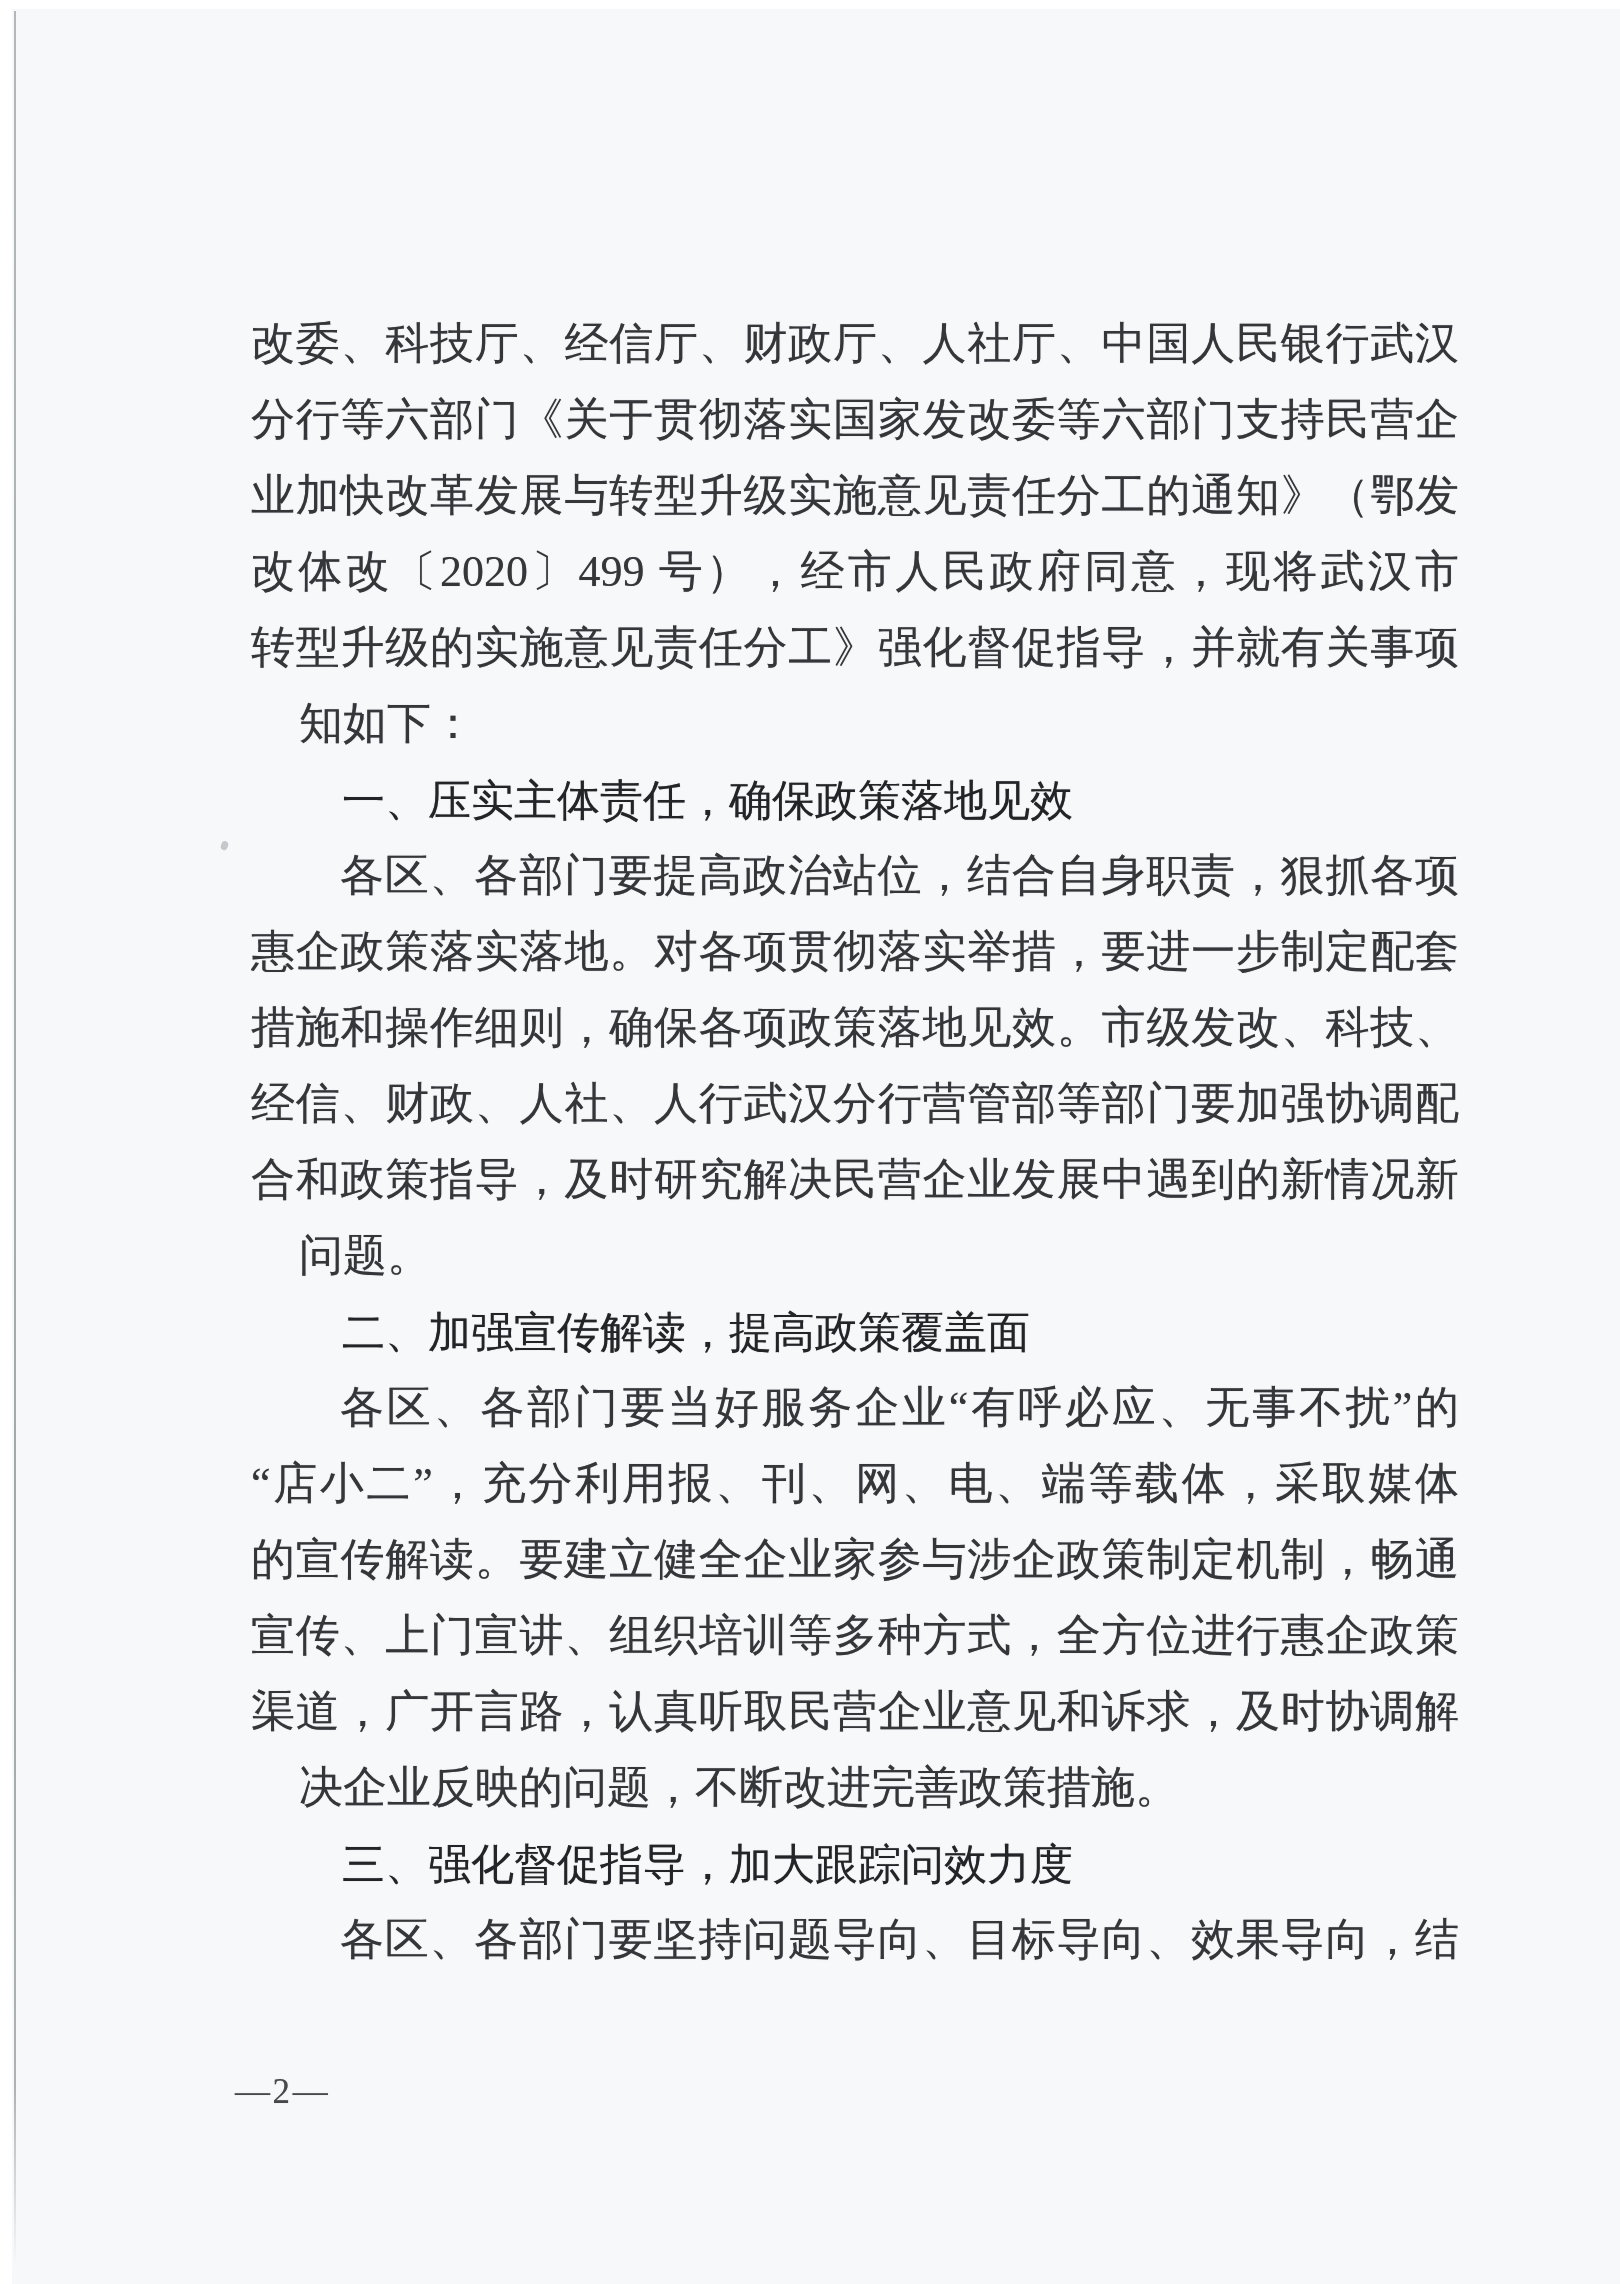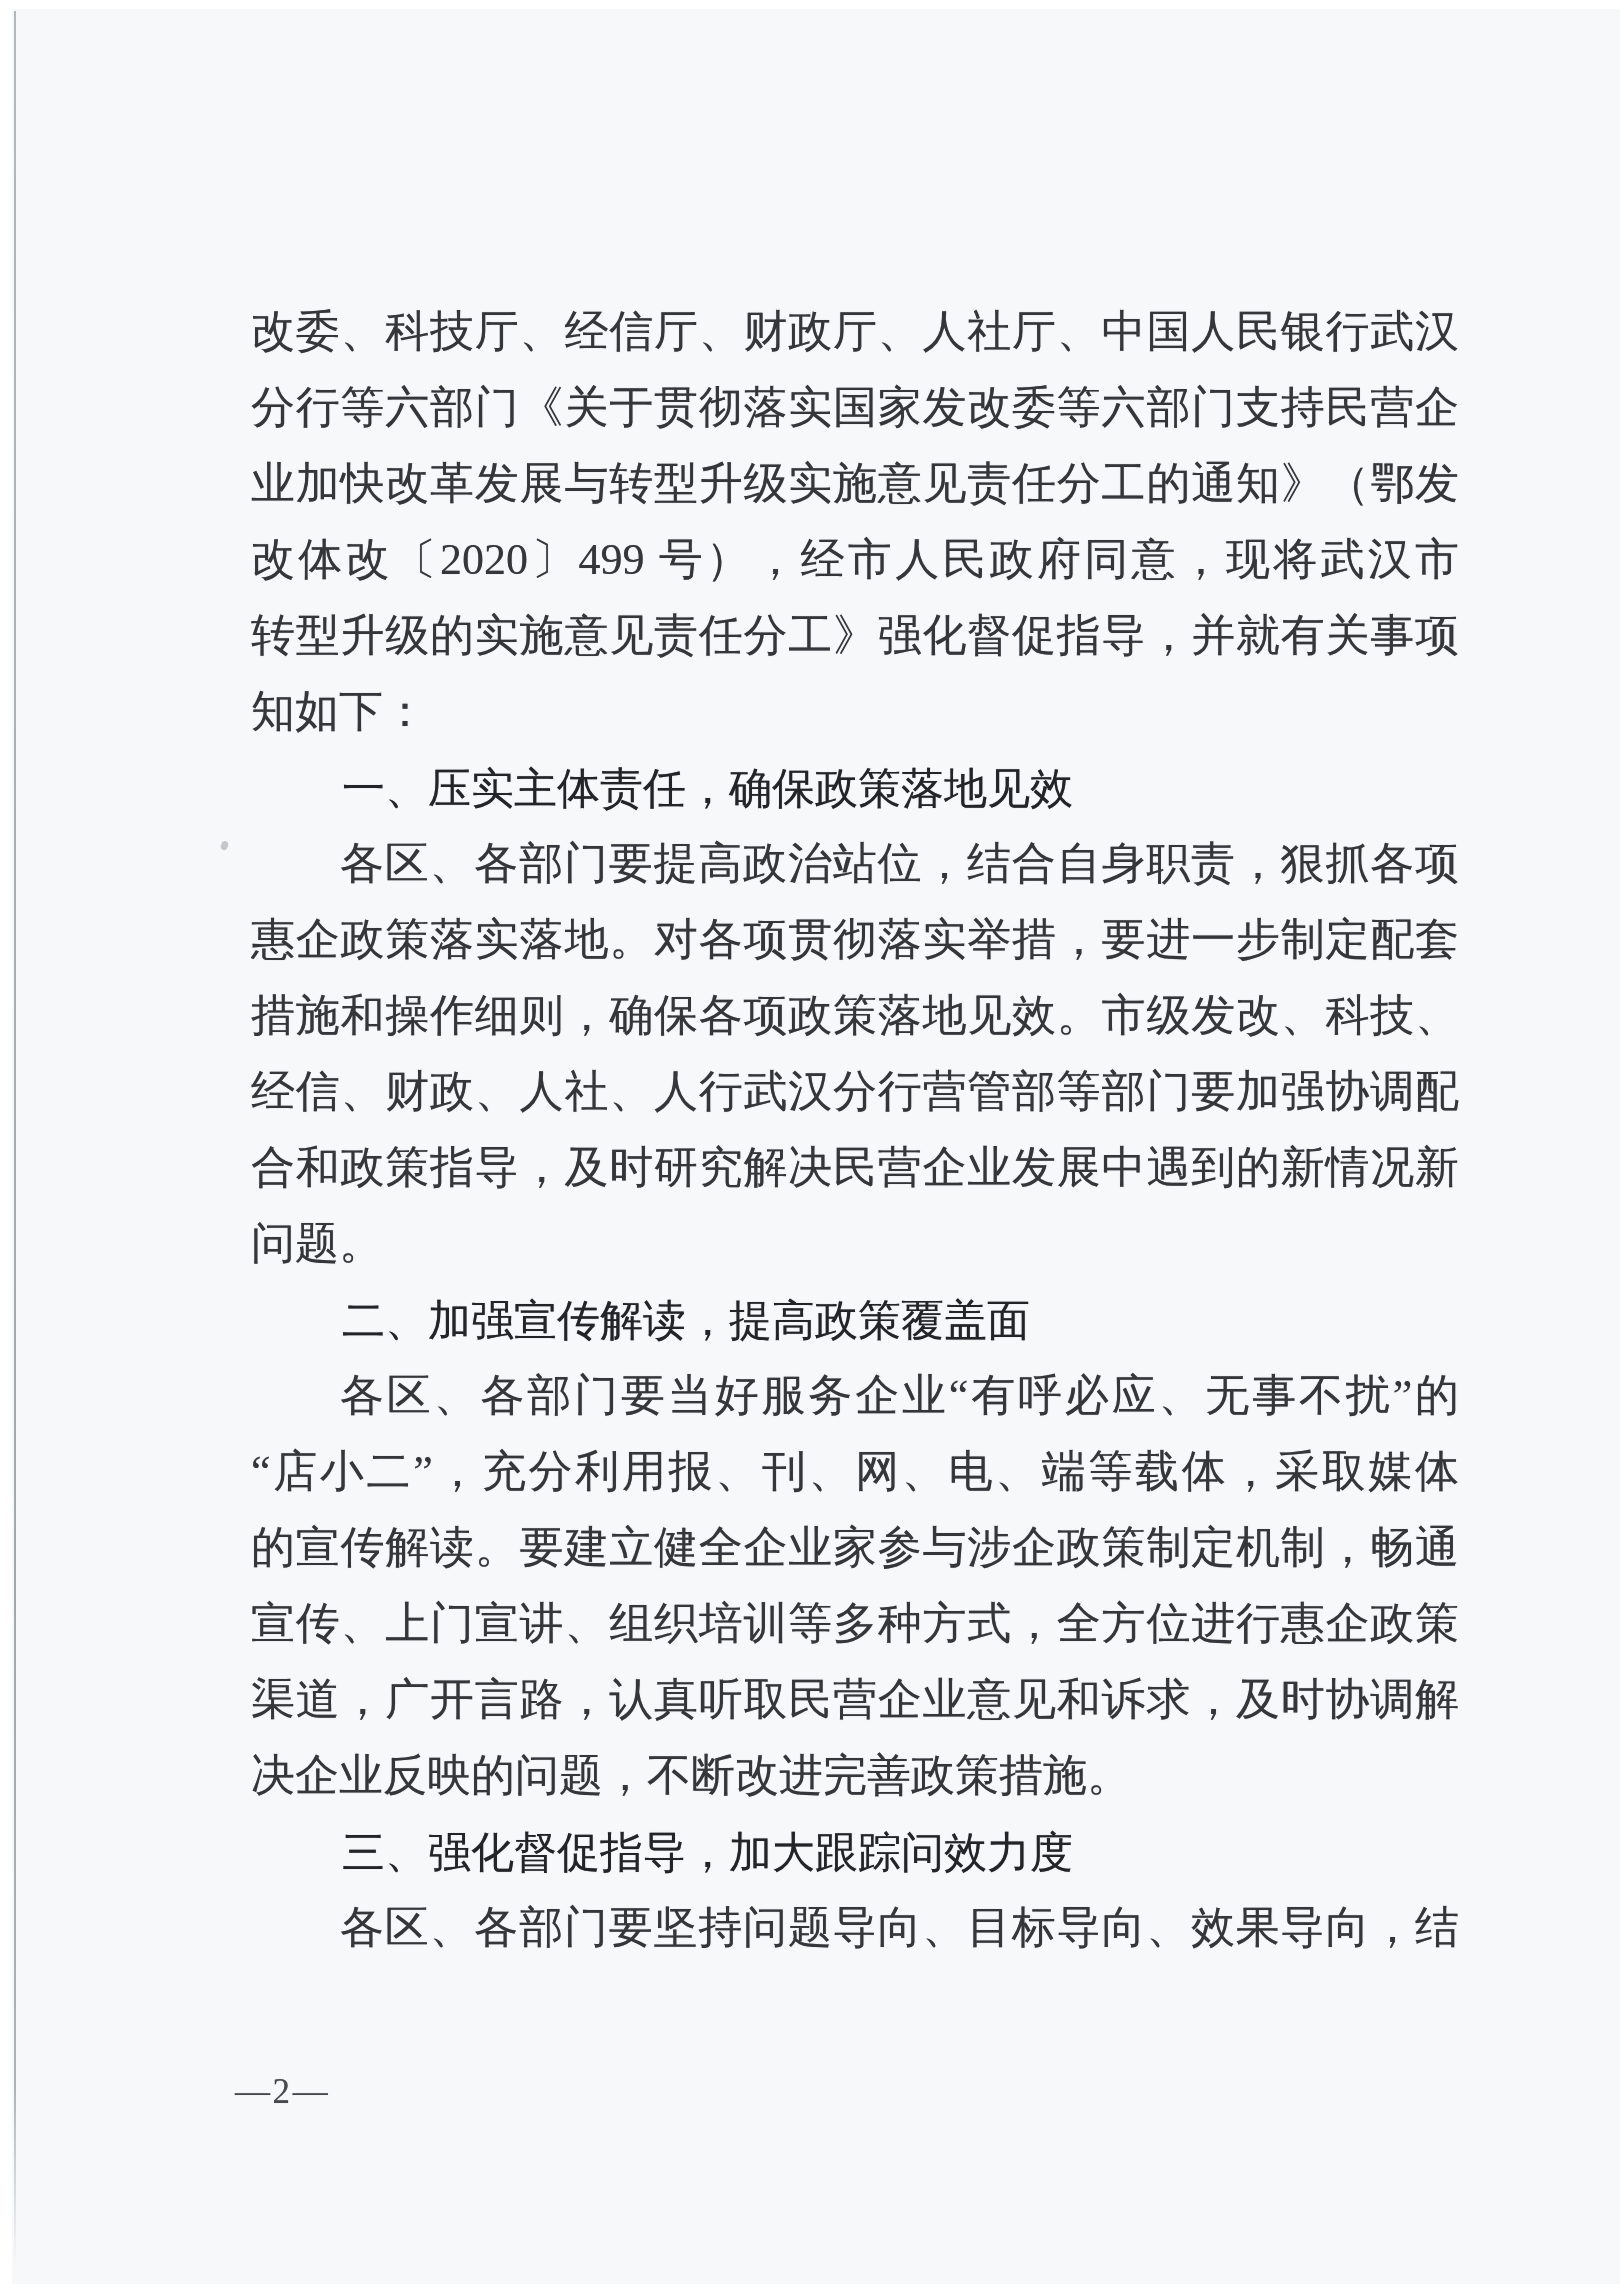--- a/index.html
+++ b/index.html
@@ -41,37 +41,38 @@
     left: 221px; top: 841px;
     width: 6.5px; height: 9.1px;
     background: #b9bcbe;
     border-radius: 50%;
     transform: rotate(20deg);
     opacity: 0.8;
   }
   .doc {
     position: absolute;
     left: 251px;
-    top: 294px;
+    top: 306px;
     width: 1208px;
     font-family: "Liberation Serif", serif;
     font-size: 44px;
     line-height: 76px;
     color: #35363a;
     text-shadow: 0 0 0.7px rgba(55,56,60,0.55);
   }
   .line {
     height: 76px;
     overflow: hidden;
     text-align: justify;
     text-align-last: justify;
     white-space: normal;
   }
   .line.short {
     text-align-last: left;
+    margin-left: 48px;
   }
   .line.indent {
     text-indent: 89px;
   }
   .line.heading {
     text-align-last: left;
     text-indent: 91px;
     font-family: "Liberation Sans", sans-serif;
     font-weight: 400;
     font-size: 43px;

